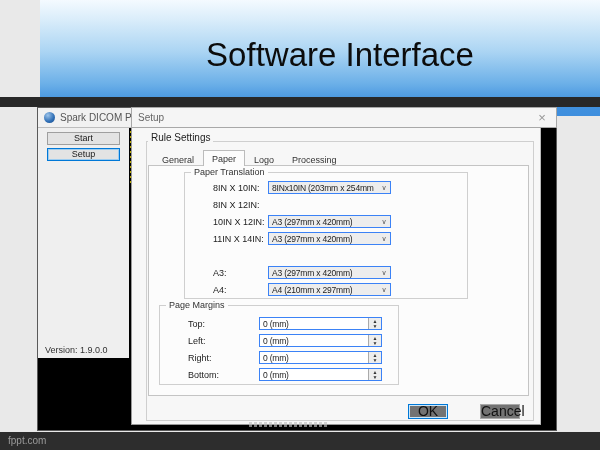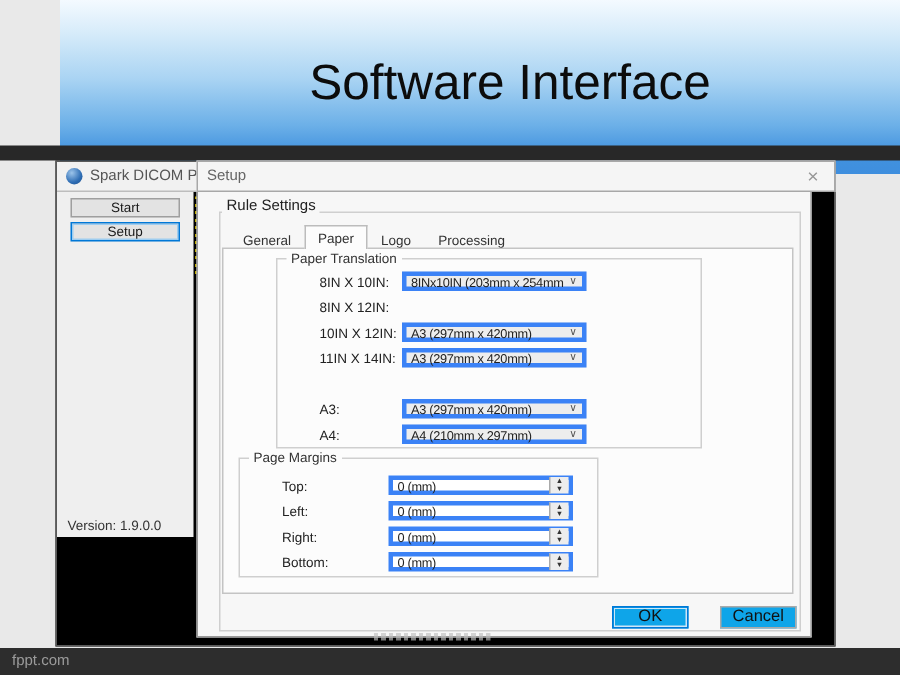--- a/index.html
+++ b/index.html
@@ -63,32 +63,32 @@
 
   .group { position:absolute; border:1px solid #cfcfcf; }
   .group-label { position:absolute; left:6px; top:-6px; background:#fcfcfc;
                  font-size:9px; color:#333; padding:0 3px; white-space:nowrap; }
   .pt-group { left:10px; top:6px; width:284px; height:127px;margin-left:25px; }
   .pm-group { left:10px; top:139px; width:240px; height:80px; }
 
   .frow { position:absolute; left:0; width:100%; height:13px; }
   .flabel { position:absolute; left:28px; top:2px; font-size:9px; color:#222; white-space:nowrap; }
   .combo, .spin { position:absolute; left:83px; top:0; width:123px; height:13px;
-                  border:3px solid #3b82f6; display:flex; align-items:center; }
+                  border:1px solid #3b82f6; display:flex; align-items:center; }
   .combo { background:#ededed; }
   .spin  { background:#ffffff;margin-left:16px; }
   .combo-text, .spin-text { flex:1; font-size:8.5px; color:#222; padding-left:3px;
                             white-space:nowrap; overflow:hidden; letter-spacing:-0.2px; }
   .chev { width:12px; font-size:7px; color:#555; text-align:center; line-height:11px; }
   .spinner { width:13px; height:11px; background:#ededed; border-left:1px solid #aaa;
              display:flex; flex-direction:column; align-items:center; justify-content:center;
              font-size:5px; line-height:1; color:#333; }
 
-  .dlg-btn { position:absolute; top:276px; width:51px; height:15px; background:#0ea5e9;
-             font-size:11px; color:#111; text-align:center; line-height:13px; }
+  .dlg-btn { position:absolute; top:276px; width:40px; height:15px; background:#737373;
+             font-size:14px; color:#111; text-align:center; line-height:13px; }
   .ok-btn { left:276px; border:1px solid #0078d7; box-shadow: inset 0 0 0 1px #cde6f7; }
   .cancel-btn { left:348px; border:1px solid #a9a9a9; }
 </style>
 </head>
 <body>
 
 <div class="header">
   <div class="slide-title">Software Interface</div>
 </div>
 <div class="topstrip"></div>

